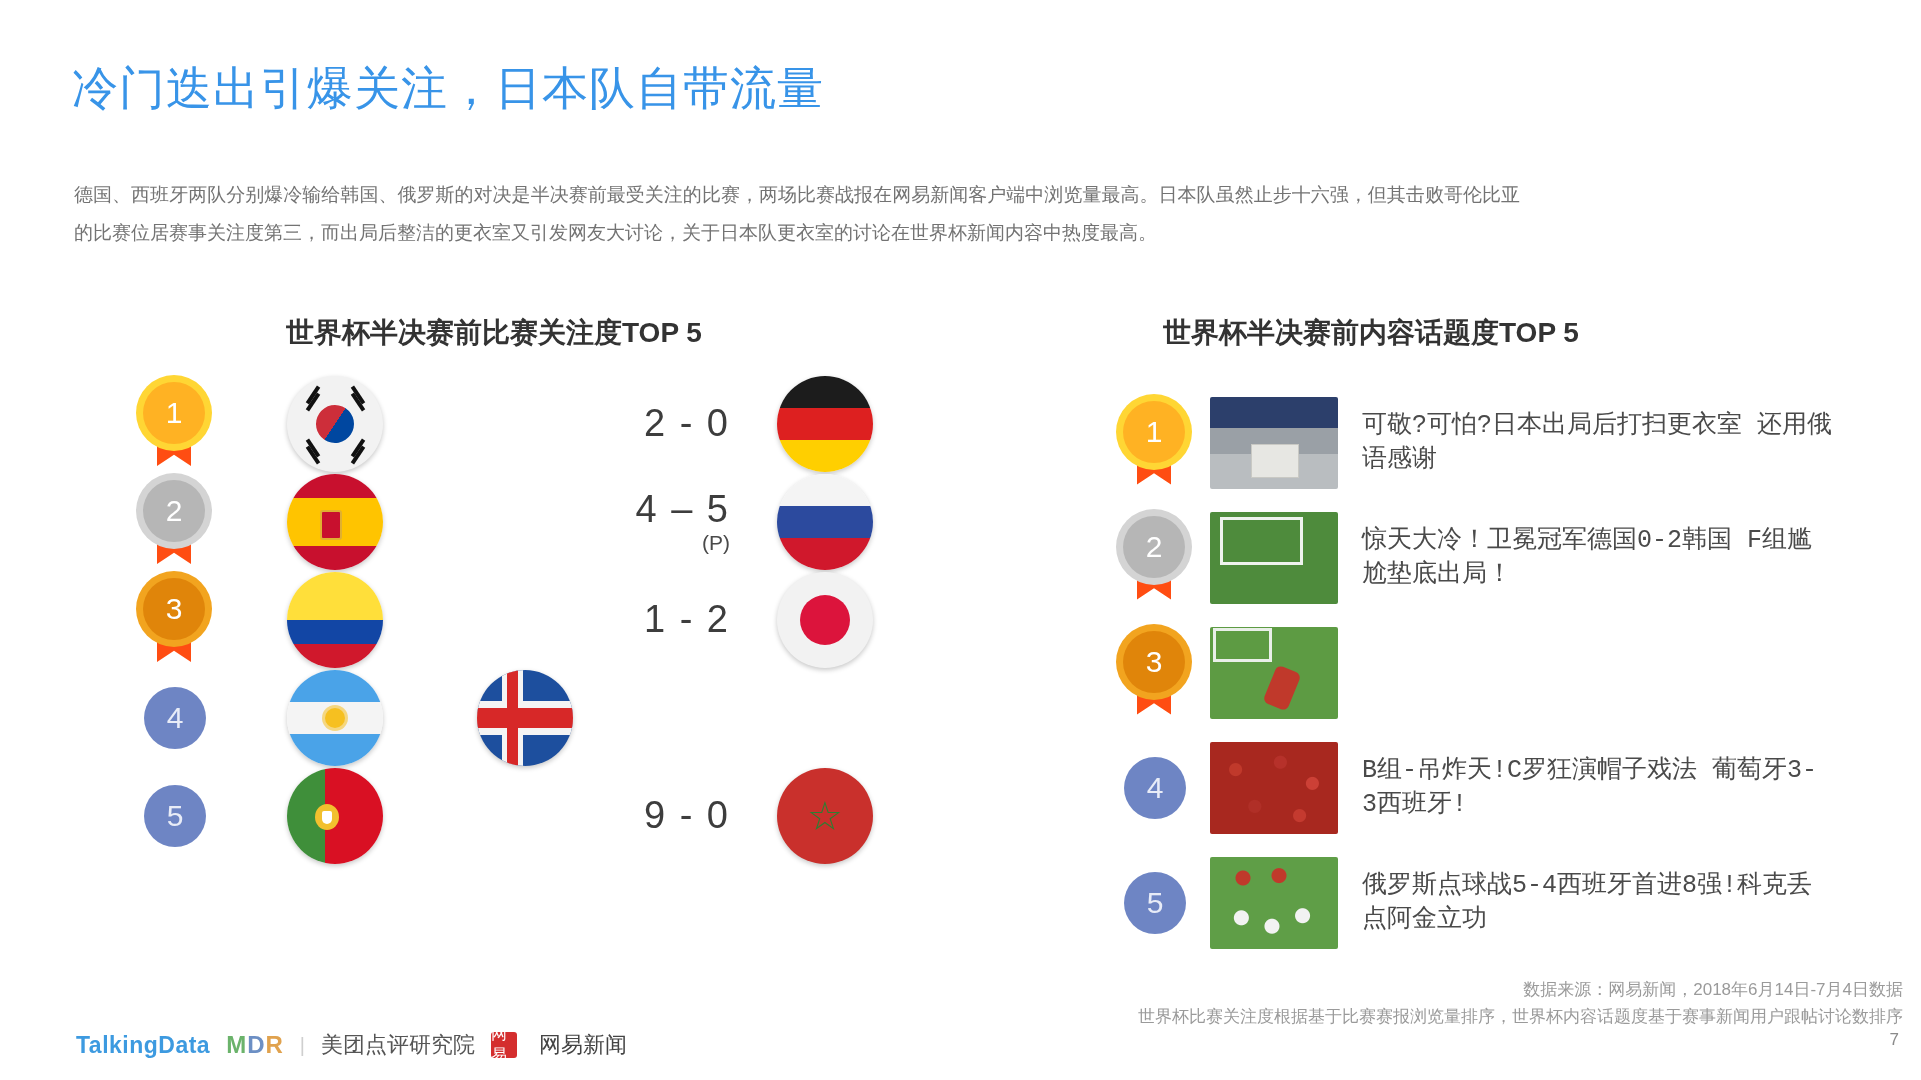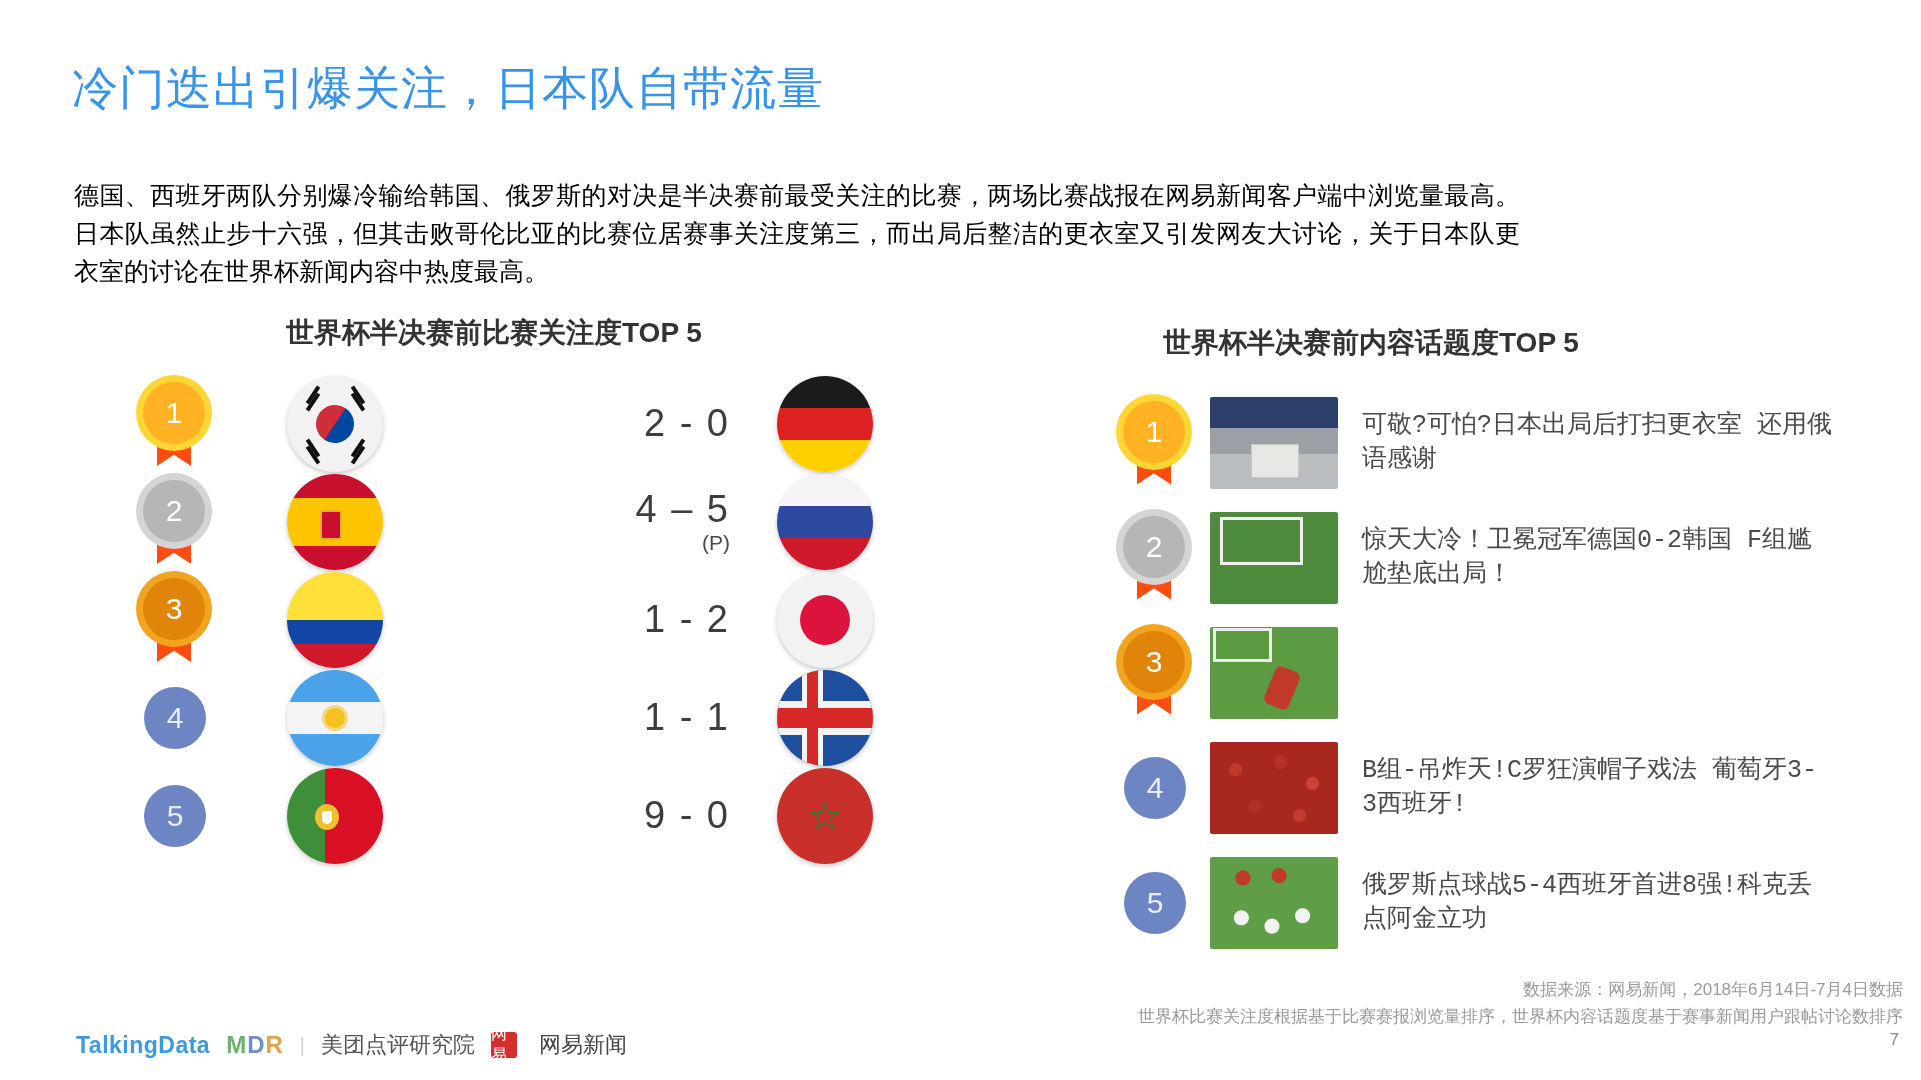--- a/index.html
+++ b/index.html
@@ -25,36 +25,36 @@
     font-weight: normal;
     color: #3894e8;
     letter-spacing: 1px;
     white-space: nowrap;
   }
   .intro {
     position: absolute;
     left: 74px;
     top: 176px;
     width: 1446px;
-    font-size: 25px;
+    font-size: 19px;
     line-height: 38px;
-    color: #000000;
+    color: #737373;
     text-align: justify;
   }
 
   
   .sec-head {
     position: absolute;
     font-size: 28px;
     font-weight: bold;
     color: #333333;
     white-space: nowrap;
   }
   .sec-head.left  { left: 286px; top: 314px; }
-  .sec-head.right { left: 1163px; top: 314px; margin-top: 10px; }
+  .sec-head.right { left: 1163px; top: 314px; }
 
   
   .panel-left {
     position: absolute;
     left: 110px;
     top: 375px;
     width: 810px;
   }
   .panel-right {
     position: absolute;
@@ -403,23 +403,20 @@
       </div>
     </div>
     <div class="flag-cell">
       <div class="flag f-ar">
         <div class="band b1"></div>
         <div class="band b2"></div>
         <div class="band b3"></div>
         <div class="sunm"></div>
       </div>
     </div>
-    <div class="score-cell">
-      <span>1 - 1</span>
-    </div>
     <div class="flag-cell">
       <div class="flag f-is">
         <div class="vrw"></div>
         <div class="hrw"></div>
         <div class="hr2"></div>
         <div class="vr2"></div>
       </div>
     </div>
   </div>
 

